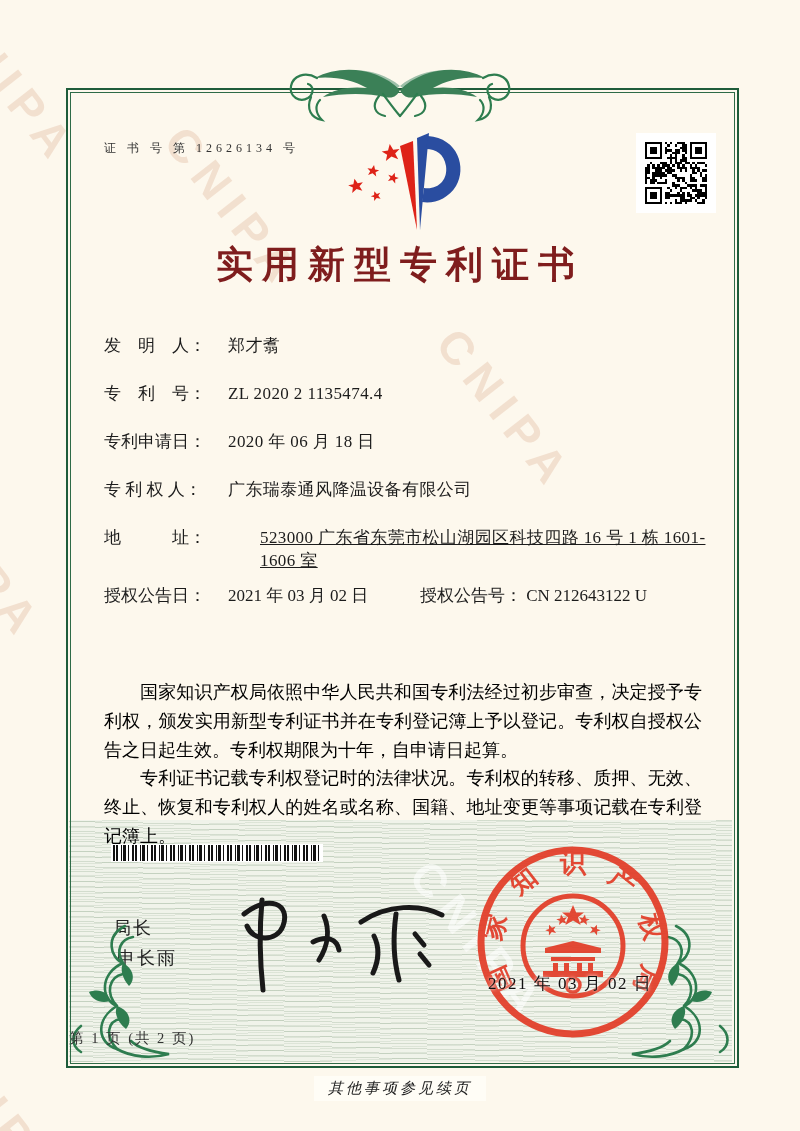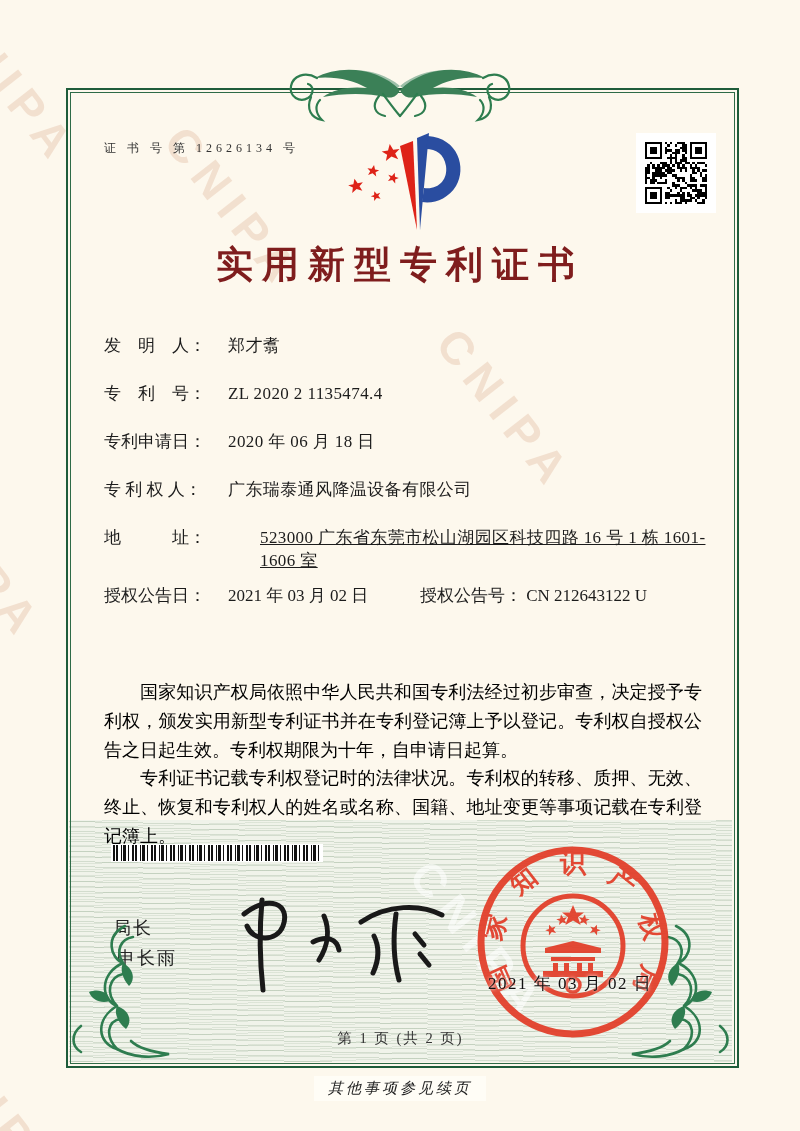--- a/index.html
+++ b/index.html
@@ -82,21 +82,21 @@
     font-family:"Liberation Sans","DejaVu Sans",sans-serif;
     font-size:18px;color:#222;letter-spacing:2px;
   }
   .director-name{
     position:absolute;left:48px;top:126px;
     font-family:Liberation Sans, sans-serif;
     font-size:18px;color:#222;letter-spacing:2px;
   }
   .signature{position:absolute;left:160px;top:58px;}
   .page-info{
-    position:absolute;left:0;right:0;bottom:14px;text-align:center;
+    position:absolute;left:0;right:0;bottom:14px;text-align:left;
     font-size:14.5px;letter-spacing:2px;color:#333;
   }
   .corner-ornament{position:absolute;bottom:0;}
   .corner-ornament.left{left:-10px;}
   .corner-ornament.right{right:-10px;transform:scaleX(-1);}
   
   .seal{position:absolute;left:473px;top:842px;z-index:7;opacity:.92;}
   .seal-date{
     position:absolute;left:488px;top:972px;z-index:8;
     font-size:17px;letter-spacing:1.5px;color:#111;

